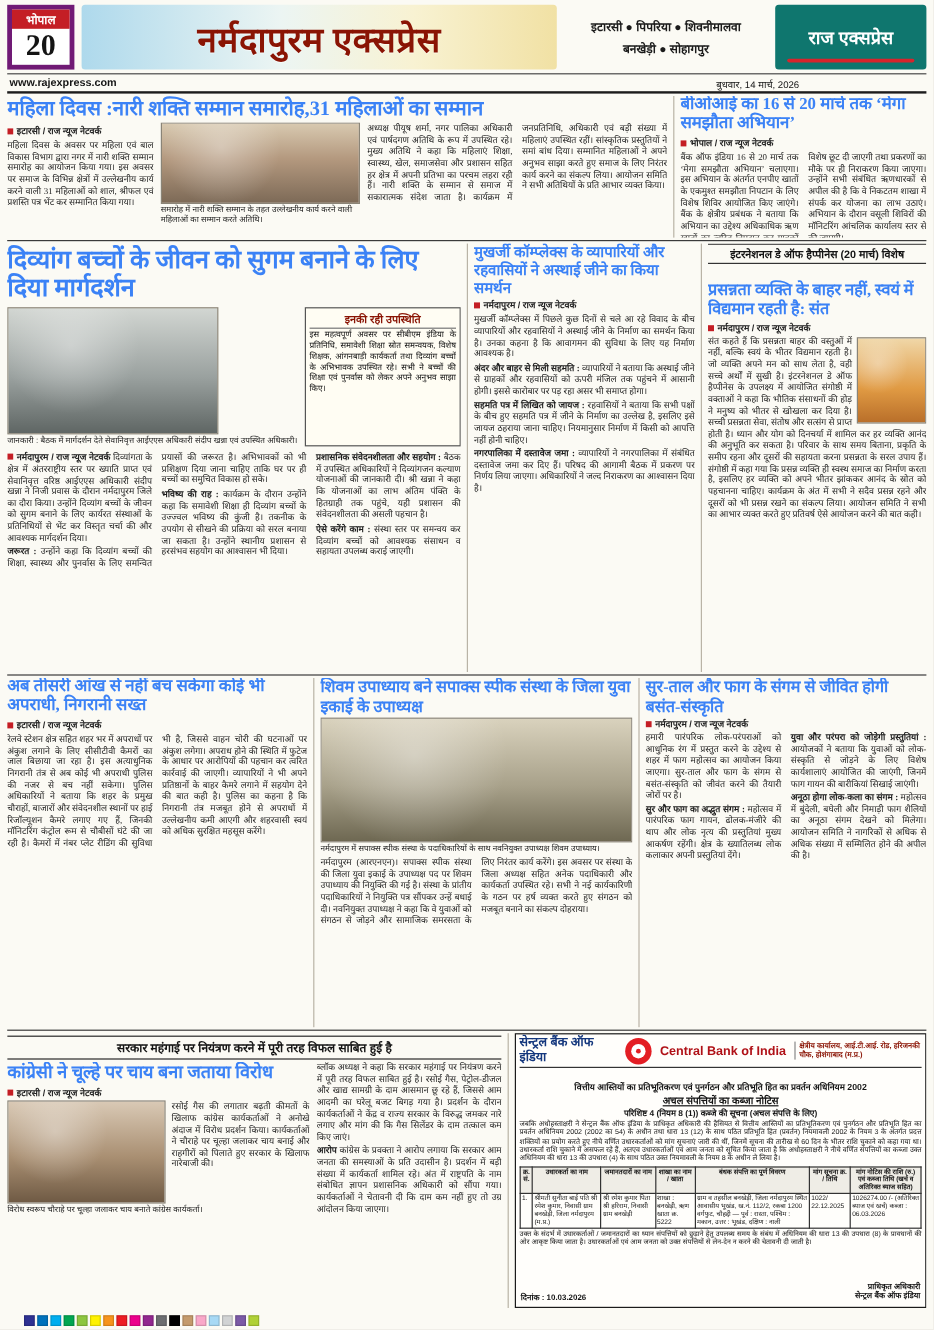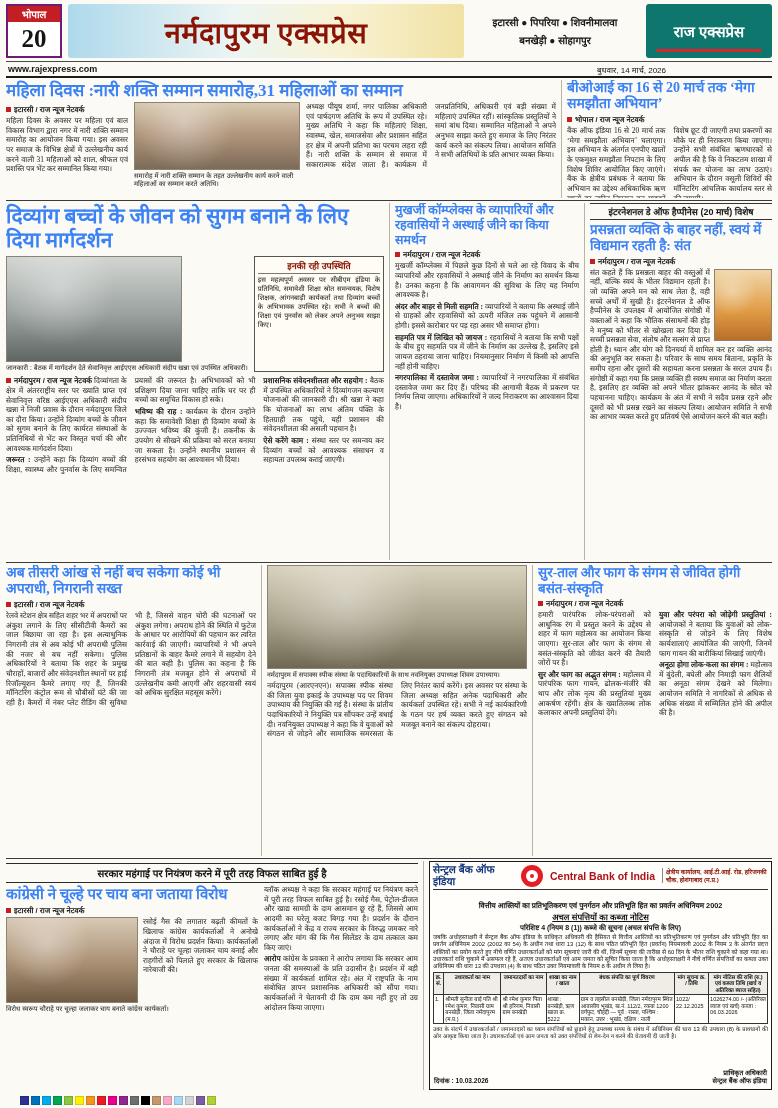--- a/index.html
+++ b/index.html
@@ -2,21 +2,21 @@
 <html lang="hi"><head>
 <meta charset="utf-8">
 <style>
   *{margin:0;padding:0;box-sizing:border-box}
   html,body{background:#e8e6df}
   body{font-family:"Liberation Serif","DejaVu Sans",serif;color:#141414}
   .page{width:778px;height:1108px;margin:0 auto;background:#fbfaf4;padding:4px 6px 0;display:flex;flex-direction:column;overflow:hidden}
 
   
   .masthead{display:flex;align-items:stretch;gap:6px;height:54px}
-  .mh-left{width:56px;border:2px solid #701a75;display:flex;flex-direction:column;background:#fff}
+  .mh-left{width:56px;border:4px solid #701a75;display:flex;flex-direction:column;background:#fff}
   .city{background:#c41e25;color:#fff;font-size:10px;font-weight:bold;text-align:center;padding:1px 0;font-family:"Liberation Sans",sans-serif}
   .pageno{flex:1;display:flex;align-items:center;justify-content:center;font-size:25px;font-weight:bold}
   .mh-title{flex:1;background:linear-gradient(90deg,#aed9ec 0%,#ecf5f3 42%,#f8f2d2 70%,#f1e1a4 100%);display:flex;align-items:center;justify-content:center;border-radius:3px}
   .mh-title h1{font-size:29px;font-weight:bold;color:#8a1404;letter-spacing:.5px;text-shadow:0 1px 0 rgba(255,255,255,.6)}
   .mh-editions{width:170px;display:flex;flex-direction:column;justify-content:center;gap:4px;font-family:"Liberation Sans",sans-serif}
   .ed-row{font-size:10px;font-weight:bold;text-align:center;white-space:nowrap;color:#1b1b1b}
   .mh-logo{width:126px;background:#0f766e;color:#fff;display:flex;align-items:center;justify-content:center;position:relative;border-radius:3px}
   .mh-logo .brand{font-size:15px;font-weight:bold;font-family:"Liberation Sans",sans-serif}
   .swoosh{position:absolute;left:10px;right:10px;bottom:6px;height:3px;background:#d8242c;border-radius:2px}
 
@@ -57,21 +57,21 @@
   .h-divyang{font-size:21px;line-height:1.12;margin:2px 0}
   .s2-media{display:flex;gap:6px;margin:2px 0}
   .ph-meeting{width:176px;height:106px;flex:0 0 176px;background:linear-gradient(180deg,#d2d6d2,#9aa19f 55%,#5f6664)}
   .presence{flex:1;border:1px solid #555;padding:2px 3px;background:#fffdf3}
   .presence-title{font-size:9px;font-weight:bold;text-align:center;border-bottom:1px solid #777;padding-bottom:1px;margin-bottom:2px;font-family:"Liberation Sans",sans-serif;color:#8a1404}
   .presence-text{font-size:6.9px;line-height:1.3;text-align:justify}
   .s2-left .cols3{flex:1;overflow:hidden;margin-top:2px}
   .s2-mid{width:184px;overflow:hidden}
   .h-complex{font-size:12.5px;line-height:1.18;margin-bottom:2px}
   .s2-right{flex:1;overflow:hidden}
-  .sp-label{font-size:9px;font-weight:bold;text-align:center;border-top:1px solid #333;border-bottom:1px solid #333;padding:1px 0;margin-bottom:2px;font-family:"Liberation Sans",sans-serif}
+  .sp-label{font-size:9px;font-weight:bold;text-align:center;border-top:1px solid #333;border-bottom:1px solid #333;padding:1px 0;margin-bottom:14px;font-family:"Liberation Sans",sans-serif}
   .h-sant{font-size:13.5px;line-height:1.18;margin-bottom:1px}
   .ph-sant{float:right;width:58px;height:72px;margin:1px 0 2px 4px;background:linear-gradient(180deg,#f0d7a8,#e09a43 60%,#b96f2a)}
 
   
   .sec3{height:296px;padding:2px 0}
   .s3-left{width:250px;overflow:hidden}
   .h-cctv{font-size:14px;line-height:1.15;margin-bottom:1px}
   .s3-left .cols2{height:236px;overflow:hidden}
   .s3-mid{width:260px;overflow:hidden}
   .h-spaaks{font-size:13.5px;line-height:1.15;margin-bottom:2px}
@@ -216,20 +216,21 @@
   <section class="sec sec3">
     <article class="s3-left">
       <h2 class="headline h-cctv">अब तीसरी आंख से नहीं बच सकेगा कोई भी अपराधी, निगरानी सख्त</h2>
       <div class="byline">इटारसी / राज न्यूज नेटवर्क</div>
       <div class="cols2">
         <p class="bt">रेलवे स्टेशन क्षेत्र सहित शहर भर में अपराधों पर अंकुश लगाने के लिए सीसीटीवी कैमरों का जाल बिछाया जा रहा है। इस अत्याधुनिक निगरानी तंत्र से अब कोई भी अपराधी पुलिस की नजर से बच नहीं सकेगा। पुलिस अधिकारियों ने बताया कि शहर के प्रमुख चौराहों, बाजारों और संवेदनशील स्थानों पर हाई रिजॉल्यूशन कैमरे लगाए गए हैं, जिनकी मॉनिटरिंग कंट्रोल रूम से चौबीसों घंटे की जा रही है। कैमरों में नंबर प्लेट रीडिंग की सुविधा भी है, जिससे वाहन चोरी की घटनाओं पर अंकुश लगेगा। अपराध होने की स्थिति में फुटेज के आधार पर आरोपियों की पहचान कर त्वरित कार्रवाई की जाएगी। व्यापारियों ने भी अपने प्रतिष्ठानों के बाहर कैमरे लगाने में सहयोग देने की बात कही है। पुलिस का कहना है कि निगरानी तंत्र मजबूत होने से अपराधों में उल्लेखनीय कमी आएगी और शहरवासी स्वयं को अधिक सुरक्षित महसूस करेंगे।</p>
       </div>
     </article>
     <i class="vdiv"></i>
     <article class="s3-mid">
+      <h2 class="headline h-spaaks">शिवम उपाध्याय बने सपाक्स स्पीक संस्था के जिला युवा इकाई के उपाध्यक्ष</h2>
       <figure>
         <div class="photo ph-group"></div>
         <figcaption class="cap">नर्मदापुरम में सपाक्स स्पीक संस्था के पदाधिकारियों के साथ नवनियुक्त उपाध्यक्ष शिवम उपाध्याय।</figcaption>
       </figure>
       <div class="cols2">
         <p class="bt">नर्मदापुरम (आरएनएन)। सपाक्स स्पीक संस्था की जिला युवा इकाई के उपाध्यक्ष पद पर शिवम उपाध्याय की नियुक्ति की गई है। संस्था के प्रांतीय पदाधिकारियों ने नियुक्ति पत्र सौंपकर उन्हें बधाई दी। नवनियुक्त उपाध्यक्ष ने कहा कि वे युवाओं को संगठन से जोड़ने और सामाजिक समरसता के लिए निरंतर कार्य करेंगे। इस अवसर पर संस्था के जिला अध्यक्ष सहित अनेक पदाधिकारी और कार्यकर्ता उपस्थित रहे। सभी ने नई कार्यकारिणी के गठन पर हर्ष व्यक्त करते हुए संगठन को मजबूत बनाने का संकल्प दोहराया।</p>
       </div>
     </article>
     <i class="vdiv"></i>
     <article class="s3-right">

